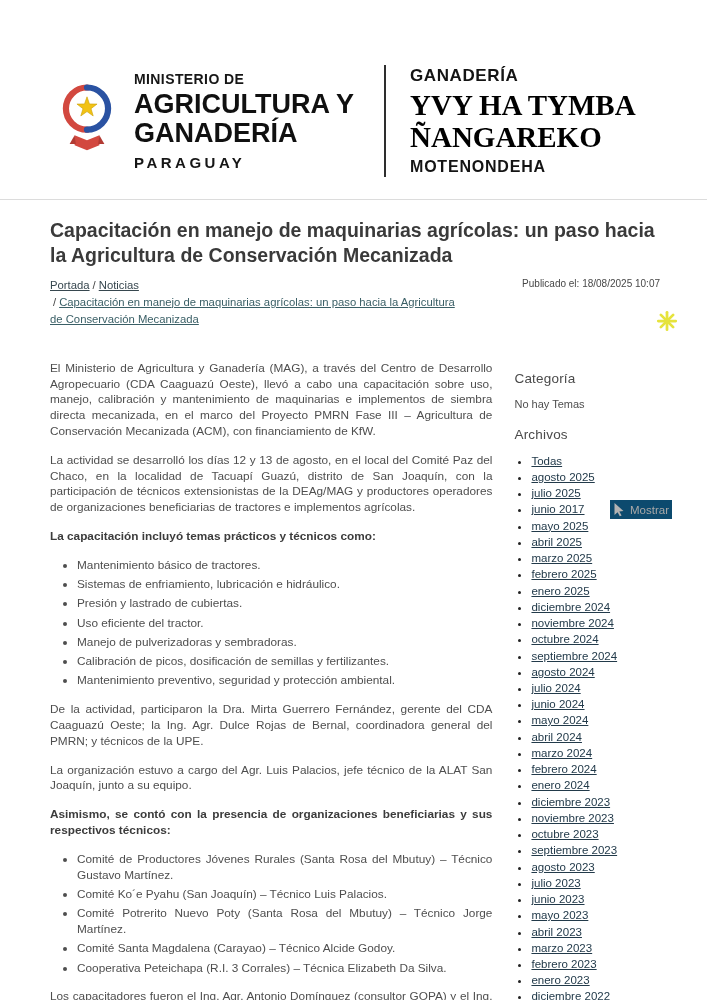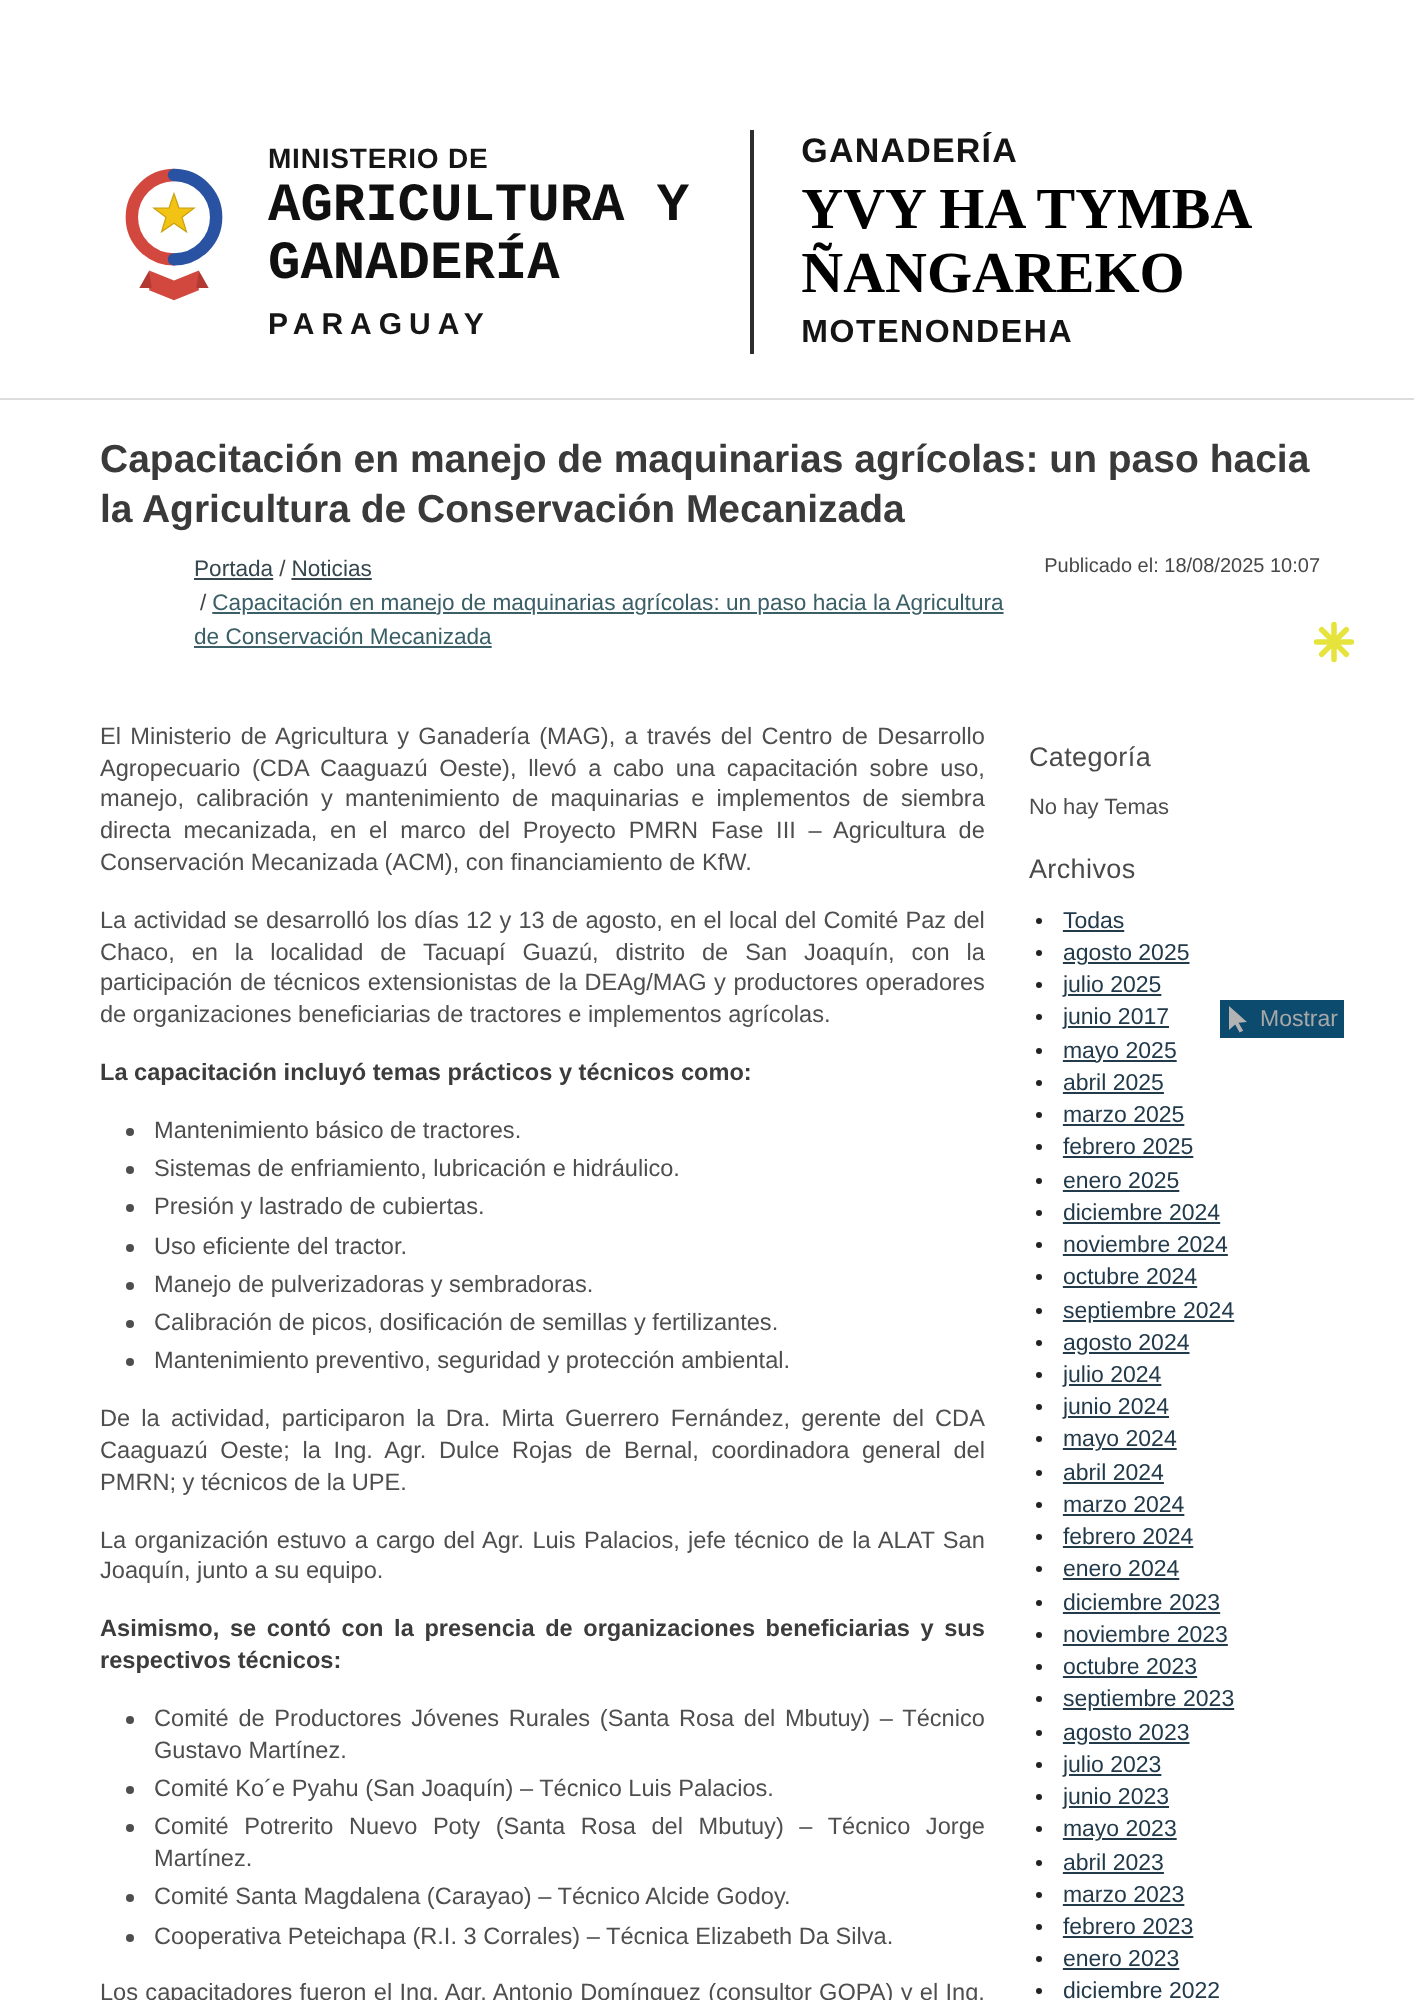--- a/index.html
+++ b/index.html
@@ -5,34 +5,34 @@
   * { margin:0; padding:0; box-sizing:border-box; }
   body { background:#fff; font-family:"Liberation Sans", sans-serif; }
   .page { position:relative; width:707px; height:1000px; background:#fff; overflow:hidden; margin:0 auto; }
 
   
   .site-header { display:flex; align-items:center; padding:26px 30px 22px 56px; border-bottom:1px solid #dcdcdc;margin-top:39px; }
   .logo-block { display:flex; align-items:center; }
   .coat { width:62px; height:96px; flex:0 0 auto; }
   .logo-text { margin-left:16px; color:#161616; }
   .lt-small { font-size:14px; font-weight:700; letter-spacing:.4px; margin-bottom:3px; }
-  .lt-big { font-family:Liberation Mono, monospace; font-size:27px; font-weight:700; line-height:1.06; color:#101010; }
+  .lt-big { font-family:Liberation Sans, sans-serif; font-size:27px; font-weight:700; line-height:1.06; color:#101010; }
   .lt-country { font-size:15px; font-weight:700; letter-spacing:3.5px; margin-top:6px; }
   .header-divider { width:2px; height:112px; background:#2e2e2e; margin:0 24px 0 30px; flex:0 0 auto; }
   .guarani-block { color:#141414; }
   .g-small { font-size:17px; font-weight:700; letter-spacing:.6px; margin-bottom:4px; }
   .g-big { font-family:"Liberation Serif", serif; font-size:29px; font-weight:700; line-height:1.1; color:#000000; }
   .g-bottom { font-size:16px; font-weight:700; letter-spacing:.8px; margin-top:5px; }
 
   
   main { padding:18px 47px 0 50px; }
   h1.page-title { font-size:19.5px; font-weight:700; color:#3a3a3a; line-height:1.28; max-width:618px; margin-bottom:9px; }
 
   .meta-row { display:flex; justify-content:space-between; align-items:flex-start; }
-  .breadcrumb { width:420px; font-size:11.3px; line-height:1.5; color:#3a4a52;margin-left:47px; }
+  .breadcrumb { width:420px; font-size:11.3px; line-height:1.5; color:#3a4a52; }
   .breadcrumb a { color:#37474f; text-decoration:underline; cursor:pointer; }
   .breadcrumb .sep { color:#444; margin:0 3px; }
   .crumb-current { color:#3a5f66; text-decoration:underline; }
   .published { font-size:10px; color:#474747; white-space:nowrap; padding-top:1px;text-align:center; }
 
   .columns { display:flex; margin-top:33px; }
 
   
   article { width:462px; font-size:11.8px; line-height:1.34; color:#4e4e4e; text-align:justify; }
   article p { margin-bottom:13px; }

